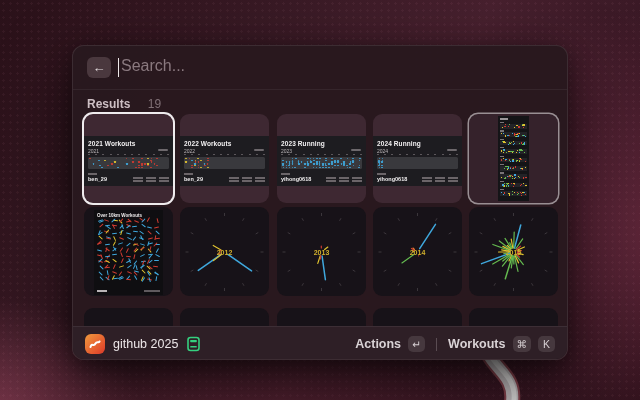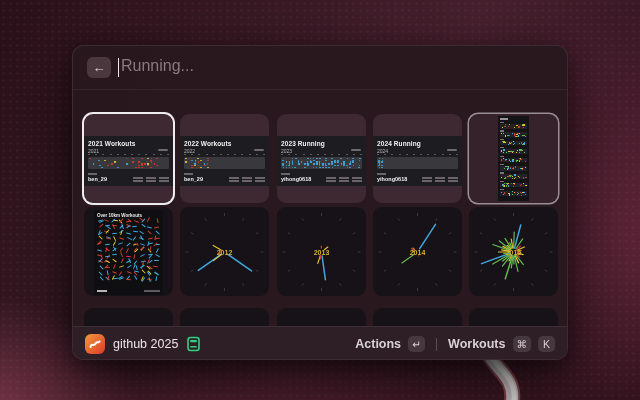--- a/index.html
+++ b/index.html
@@ -114,24 +114,28 @@
     <path d="M489,353 C499,371 516,377 514,400" fill="none" stroke="#eceae9" stroke-width="5" stroke-linecap="round"></path>
   </svg>
 
   <div id="window">
 
     <div class="searchbar">
       <button class="back-btn">
         <span>←</span>
       </button>
       <span class="cursor"></span>
-      <span class="search-placeholder">Running...</span>
+      <span class="search-placeholder">Search...</span>
     </div>
     <div class="hdivider" style="top:43px"></div>
 
+    <div class="results-row">
+      <span class="results-label">Results</span>
+      <span class="results-count">19</span>
+    </div>
 
     <div class="card r1 selected" style="left:11px">
       <div class="poster">
         <div class="p-title">2021 Workouts</div>
         <div class="p-sub">2021</div>
         <div class="p-km-bar"></div>
         <div class="p-ticks">
             <i></i>
             <i></i>
             <i></i>

